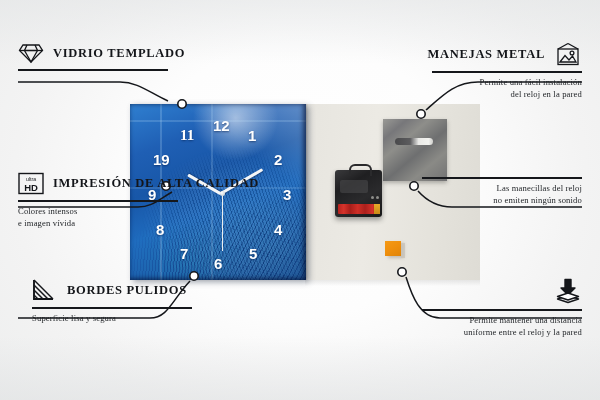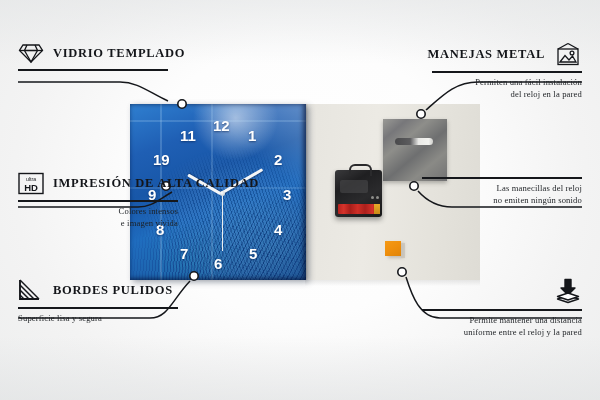--- a/index.html
+++ b/index.html
@@ -144,22 +144,22 @@
   .co-rule{height:1.5px;background:#15171b;margin-top:5px;}
   .co-desc{
     font-family:"Liberation Serif",serif;font-size:8.6px;line-height:1.42;
     color:#1d2024;margin-top:3px;white-space:pre-line;letter-spacing:.15px;
   }
   .co-desc.r{text-align:right;}
   .ic{flex:0 0 auto;display:block;}
 
   
   #c-vidrio   {left:18px; top:42px;  width:150px;}
-  #c-impresion{left:18px; top:172px; width:160px;text-align:right;}
-  #c-bordes   {left:18px; top:278px; width:160px;}
+  #c-impresion{left:18px; top:172px; width:160px;}
+  #c-bordes   {left:32px; top:278px; width:160px;}
   #c-manejas  {left:432px;top:42px;  width:150px;}
   #c-mecanismo{left:422px;top:172px; width:160px;}
   #c-espaciador{left:422px;top:278px;width:160px;}
 </style>
 </head>
 <body>
 
 <div id="stage">
 
   <div class="bg"></div>
@@ -199,21 +199,21 @@
       <span class="num" style="left:118px; top:24px;">1</span>
       <span class="num" style="left:144px; top:48px;">2</span>
       <span class="num" style="left:153px; top:83px;">3</span>
       <span class="num" style="left:144px; top:118px;">4</span>
       <span class="num" style="left:119px; top:142px;">5</span>
       <span class="num" style="left:84px;  top:152px;">6</span>
       <span class="num" style="left:50px;  top:142px;">7</span>
       <span class="num" style="left:26px;  top:118px;">8</span>
       <span class="num" style="left:18px;  top:83px;">9</span>
       <span class="num" style="left:23px;  top:48px;">19</span>
-      <span class="num" style="left:50px;  top:24px;">11</span>
+      <span class="num" style="left:50px;  top:24px;font-family:Liberation Serif, serif;">11</span>
 
       <div class="hand" style="left:91px;top:88px;width:38px;height:3.4px;transform:rotate(-150deg);"></div>
       <div class="hand" style="left:91px;top:88px;width:48px;height:3.4px;transform:rotate(-30deg);"></div>
       <div class="hand-sec" style="left:91.5px;top:89px;width:1.4px;height:58px;"></div>
       <div class="cap" style="left:89.5px;top:86.5px;"></div>
 
       <div class="clock-edge"></div>
     </div>
   </div>
 
@@ -293,21 +293,21 @@
         <g fill="none" stroke="#14161a" stroke-width="1.3">
           <path d="M14,1.5 L4,7"></path>
             <path d="M14,1.5 L24,7"></path>
           <rect x="4" y="7" width="20" height="15.5"></rect>
           <path d="M6,20 L11,13.5 L15,18 L18.5,14 L22,20 Z"></path>
           <circle cx="18" cy="11" r="1.9"></circle>
         </g>
       </svg>
     </div>
     <div class="co-rule"></div>
-    <div class="co-desc r">Permiten una fácil instalación
+    <div class="co-desc r">Permite una fácil instalación
 del reloj en la pared</div>
   </div>
 
   <div class="callout" id="c-mecanismo">
     <div class="co-rule"></div>
     <div class="co-desc r">Las manecillas del reloj
 no emiten ningún sonido</div>
   </div>
 
   <div class="callout" id="c-espaciador">

